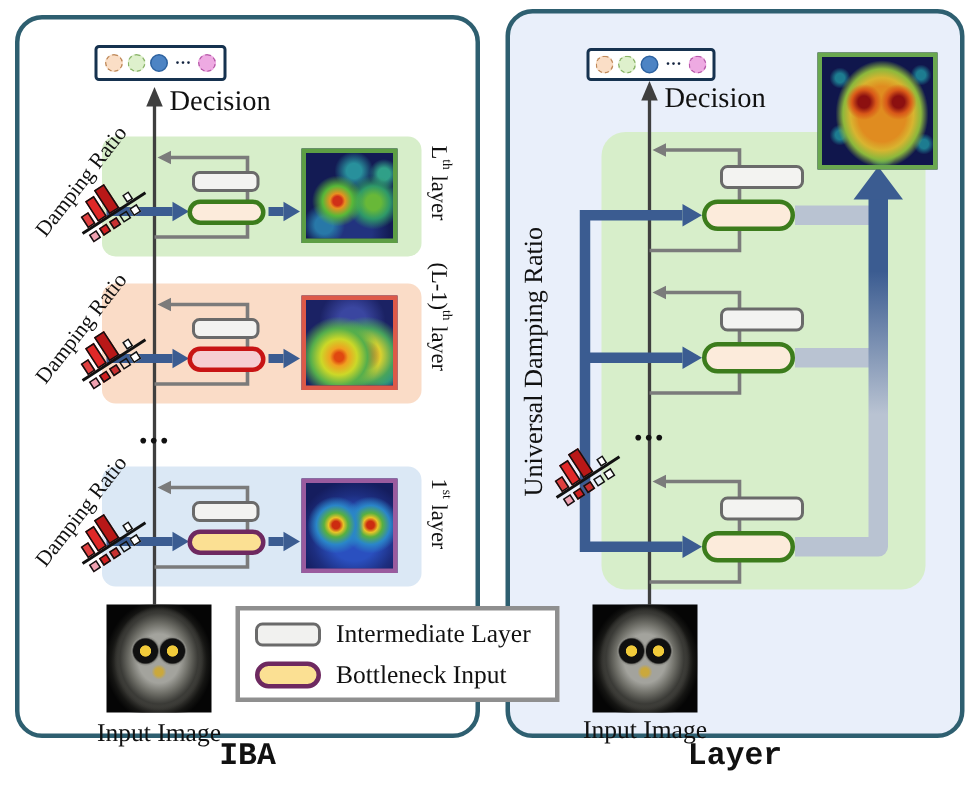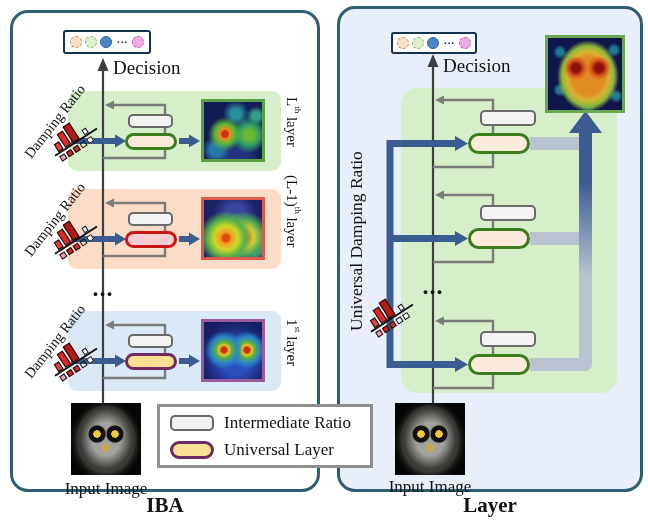--- a/index.html
+++ b/index.html
@@ -52,21 +52,21 @@
   .dsd{width:5px;height:0;border:none;border-top:1.5px dashed #333;}
   .ds4{background:#fff;}
   .owl{position:absolute;width:70px;height:72px;z-index:3;background:
     radial-gradient(circle at 26px 31px,#f2cb3a 0 3.5px,#101010 4px 8px,#8a8a84 9px,transparent 10px),
     radial-gradient(circle at 44px 31px,#f2cb3a 0 3.5px,#101010 4px 8px,#8a8a84 9px,transparent 10px),
     radial-gradient(circle at 35px 45px,#caa83c 0 2.5px,transparent 5px),
     radial-gradient(24px 28px at 35px 36px,#a3a39d 0 14px,#6f6f68 20px,#3a3a36 26px,transparent 30px),
     radial-gradient(30px 34px at 35px 38px,#55544e 0 24px,#151513 32px,transparent 36px),
     #050505;}
   .in-label{position:absolute;font-size:17px;text-align:center;z-index:4;}
-  .panel-title{position:absolute;top:493px;font-weight:bold;font-size:21px;text-align:center;z-index:5;}
+  .panel-title{position:absolute;top:493px;font-weight:bold;font-size:21px;text-align:center;z-index:5;font-family:Liberation Mono, monospace;}
   .legend{position:absolute;left:157px;top:404px;width:216px;height:64px;background:#fff;
           border:3.5px solid #8f8f8f;z-index:10;display:flex;flex-direction:column;justify-content:center;
           gap:7px;padding-left:10px;box-sizing:border-box;}
   .legend-row{display:flex;align-items:center;gap:10px;}
   .sw-int{width:44px;height:16px;border:2.5px solid #6a6a6a;border-radius:5px;background:#f1f1ef;box-sizing:border-box;flex:none;}
   .sw-bot{width:44px;height:18px;border:3px solid #6e2960;border-radius:11px;background:#fbe093;box-sizing:border-box;flex:none;}
   .legend-label{font-size:17px;}
   .hm0{left:188px;top:86px;width:64px;height:63px;border:3px solid #5d9e44;background:
     radial-gradient(circle at 21px 32px,#d03018 0 3px,#e89020 5px,#58b838 10px,transparent 17px),
     radial-gradient(circle at 45px 33px,#68b838 0 5px,#2e9868 11px,transparent 18px),
@@ -298,24 +298,24 @@
 
     <div class="ellip" style="left:73px;top:268px;width:40px">...</div>
 
     <div class="owl" style="left:55px;top:394px"></div>
     <div class="in-label" style="left:5px;top:468px;width:170px">Input Image</div>
   </div>
 
   <div class="legend">
     <div class="legend-row">
       <span class="sw-int"></span>
-      <span class="legend-label">Intermediate Ratio</span>
+      <span class="legend-label">Intermediate Layer</span>
     </div>
     <div class="legend-row">
       <span class="sw-bot"></span>
-      <span class="legend-label">Universal Layer</span>
+      <span class="legend-label">Bottleneck Input</span>
     </div>
   </div>
 
   <div class="panel-title" style="left:10px;width:310px">IBA</div>
   <div class="panel-title" style="left:337px;width:306px">Layer</div>
 
 </div>
 
 </body></html>

